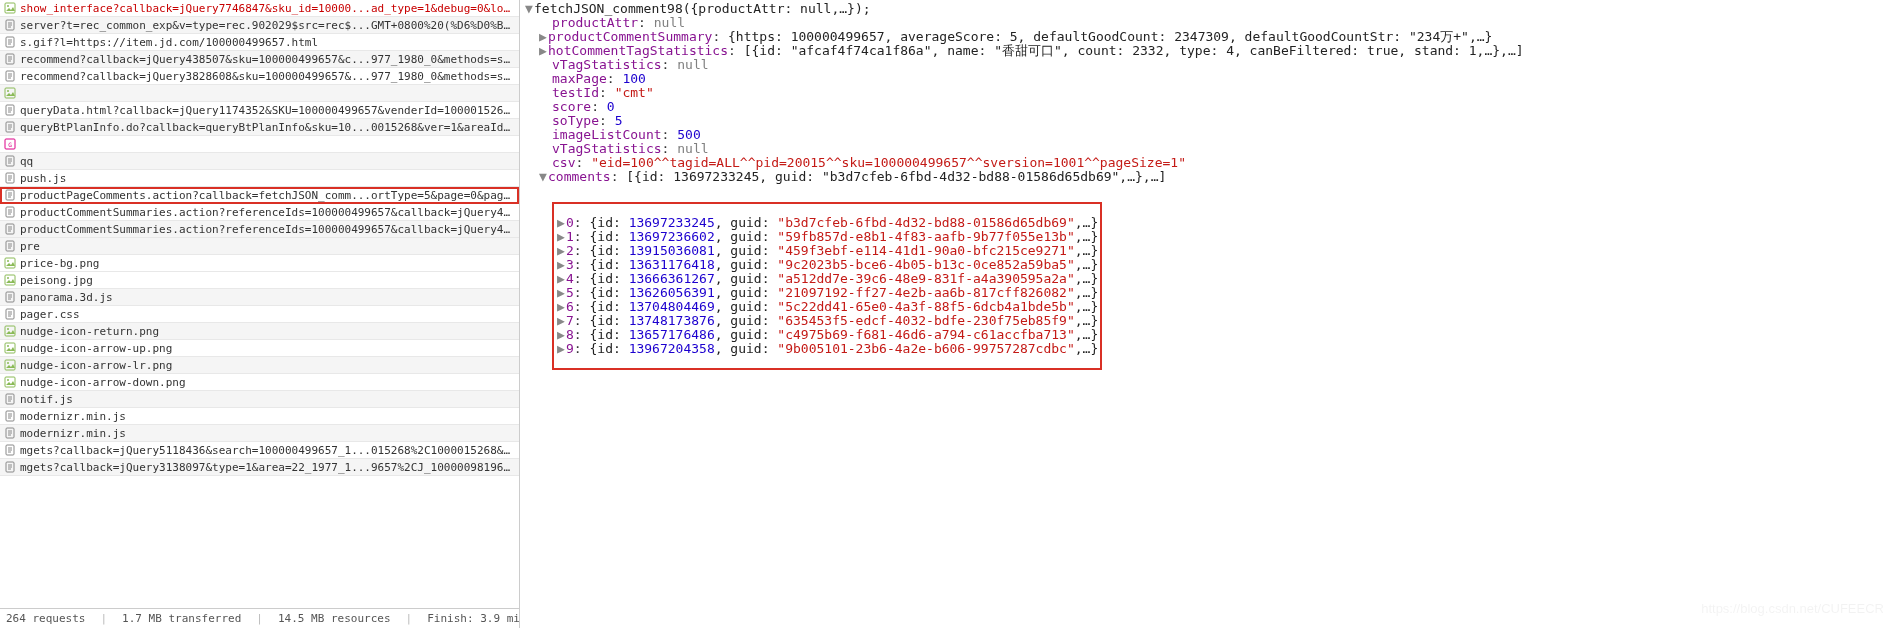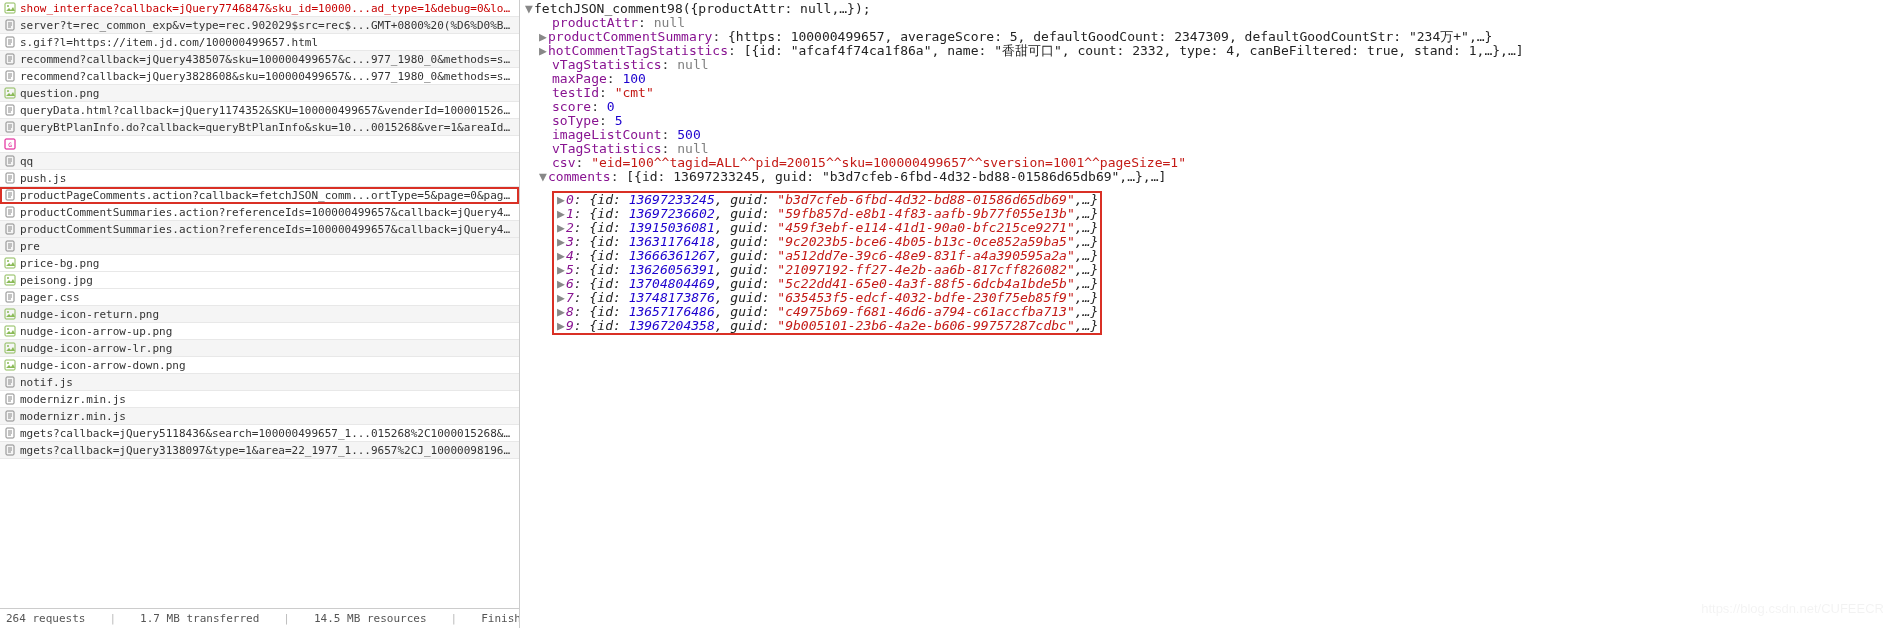--- a/index.html
+++ b/index.html
@@ -68,21 +68,21 @@
   }
   .icon svg { width: 12px; height: 12px; }
   .left-footer {
     display: flex;
     align-items: center;
     height: 20px;
     border-top: 1px solid #ccc;
     font-size: 11px;
     color: #555;
     padding: 0 6px;
-    gap: 16px;
+    gap: 7px;
     white-space: nowrap;
   }
   .ftr-sep { color: #bbb; margin: 0 8px; }
   .ftr-blue { color: #1a73e8; }
   .tree-line {
     white-space: nowrap;
     font-family: Menlo, Consolas, monospace;
   }
   .indent1 { margin-left: 14px; }
   .indent2 { margin-left: 28px; }
@@ -93,24 +93,23 @@
     text-align: center;
   }
   .key { color: #881391; }
   .str { color: #c41a16; }
   .num { color: #1c00cf; }
   .null { color: #808080; }
   .obj { color: #222; }
   .summary { color: #222; }
   .red-box {
     border: 2px solid #d93025;
-    padding: 0 2px;
-    margin-top: 7px;
+    padding: 12px 2px;
+    margin-top: 18px;
     width: fit-content;
-    font-style: italic;
   }
   .watermark {
     position: fixed;
     right: 12px;
     bottom: 12px;
     font-family: sans-serif;
     font-size: 13px;
     color: rgba(0,0,0,0.05);
     pointer-events: none;
   }
@@ -176,21 +175,20 @@
           <span class="fname">recommend?callback=jQuery3828608&amp;sku=100000499657&amp;...977_1980_0&amp;methods=suitv2&amp;count=6&amp;_=1586</span>
         </div>
         <div class="row odd">
           <span class="icon">
             <svg viewBox="0 0 12 12">
               <rect x="1" y="1" width="10" height="10" rx="1" fill="none" stroke="#8aba56"></rect>
               <circle cx="4" cy="4" r="1" fill="#8aba56"></circle>
               <path d="M2 9 L5 6 L7 8 L9 5 L11 9 Z" fill="#8aba56"></path>
             </svg>
           </span>
-          <span class="fname">question.png</span>
         </div>
         <div class="row">
           <span class="icon">
             <svg viewBox="0 0 12 12">
               <rect x="2" y="1" width="8" height="10" rx="1" fill="none" stroke="#888"></rect>
               <line x1="4" y1="4" x2="8" y2="4" stroke="#888"></line>
               <line x1="4" y1="6" x2="8" y2="6" stroke="#888"></line>
               <line x1="4" y1="8" x2="7" y2="8" stroke="#888"></line>
             </svg>
           </span>
@@ -293,20 +291,31 @@
         </div>
         <div class="row">
           <span class="icon">
             <svg viewBox="0 0 12 12">
               <rect x="1" y="1" width="10" height="10" rx="1" fill="none" stroke="#8aba56"></rect>
               <circle cx="4" cy="4" r="1" fill="#8aba56"></circle>
               <path d="M2 9 L5 6 L7 8 L9 5 L11 9 Z" fill="#8aba56"></path>
             </svg>
           </span>
           <span class="fname">peisong.jpg</span>
+        </div>
+        <div class="row odd">
+          <span class="icon">
+            <svg viewBox="0 0 12 12">
+              <rect x="2" y="1" width="8" height="10" rx="1" fill="none" stroke="#888"></rect>
+              <line x1="4" y1="4" x2="8" y2="4" stroke="#888"></line>
+              <line x1="4" y1="6" x2="8" y2="6" stroke="#888"></line>
+              <line x1="4" y1="8" x2="7" y2="8" stroke="#888"></line>
+            </svg>
+          </span>
+          <span class="fname">panorama.3d.js</span>
         </div>
         <div class="row">
           <span class="icon">
             <svg viewBox="0 0 12 12">
               <rect x="2" y="1" width="8" height="10" rx="1" fill="none" stroke="#888"></rect>
               <line x1="4" y1="4" x2="8" y2="4" stroke="#888"></line>
               <line x1="4" y1="6" x2="8" y2="6" stroke="#888"></line>
               <line x1="4" y1="8" x2="7" y2="8" stroke="#888"></line>
             </svg>
           </span>

